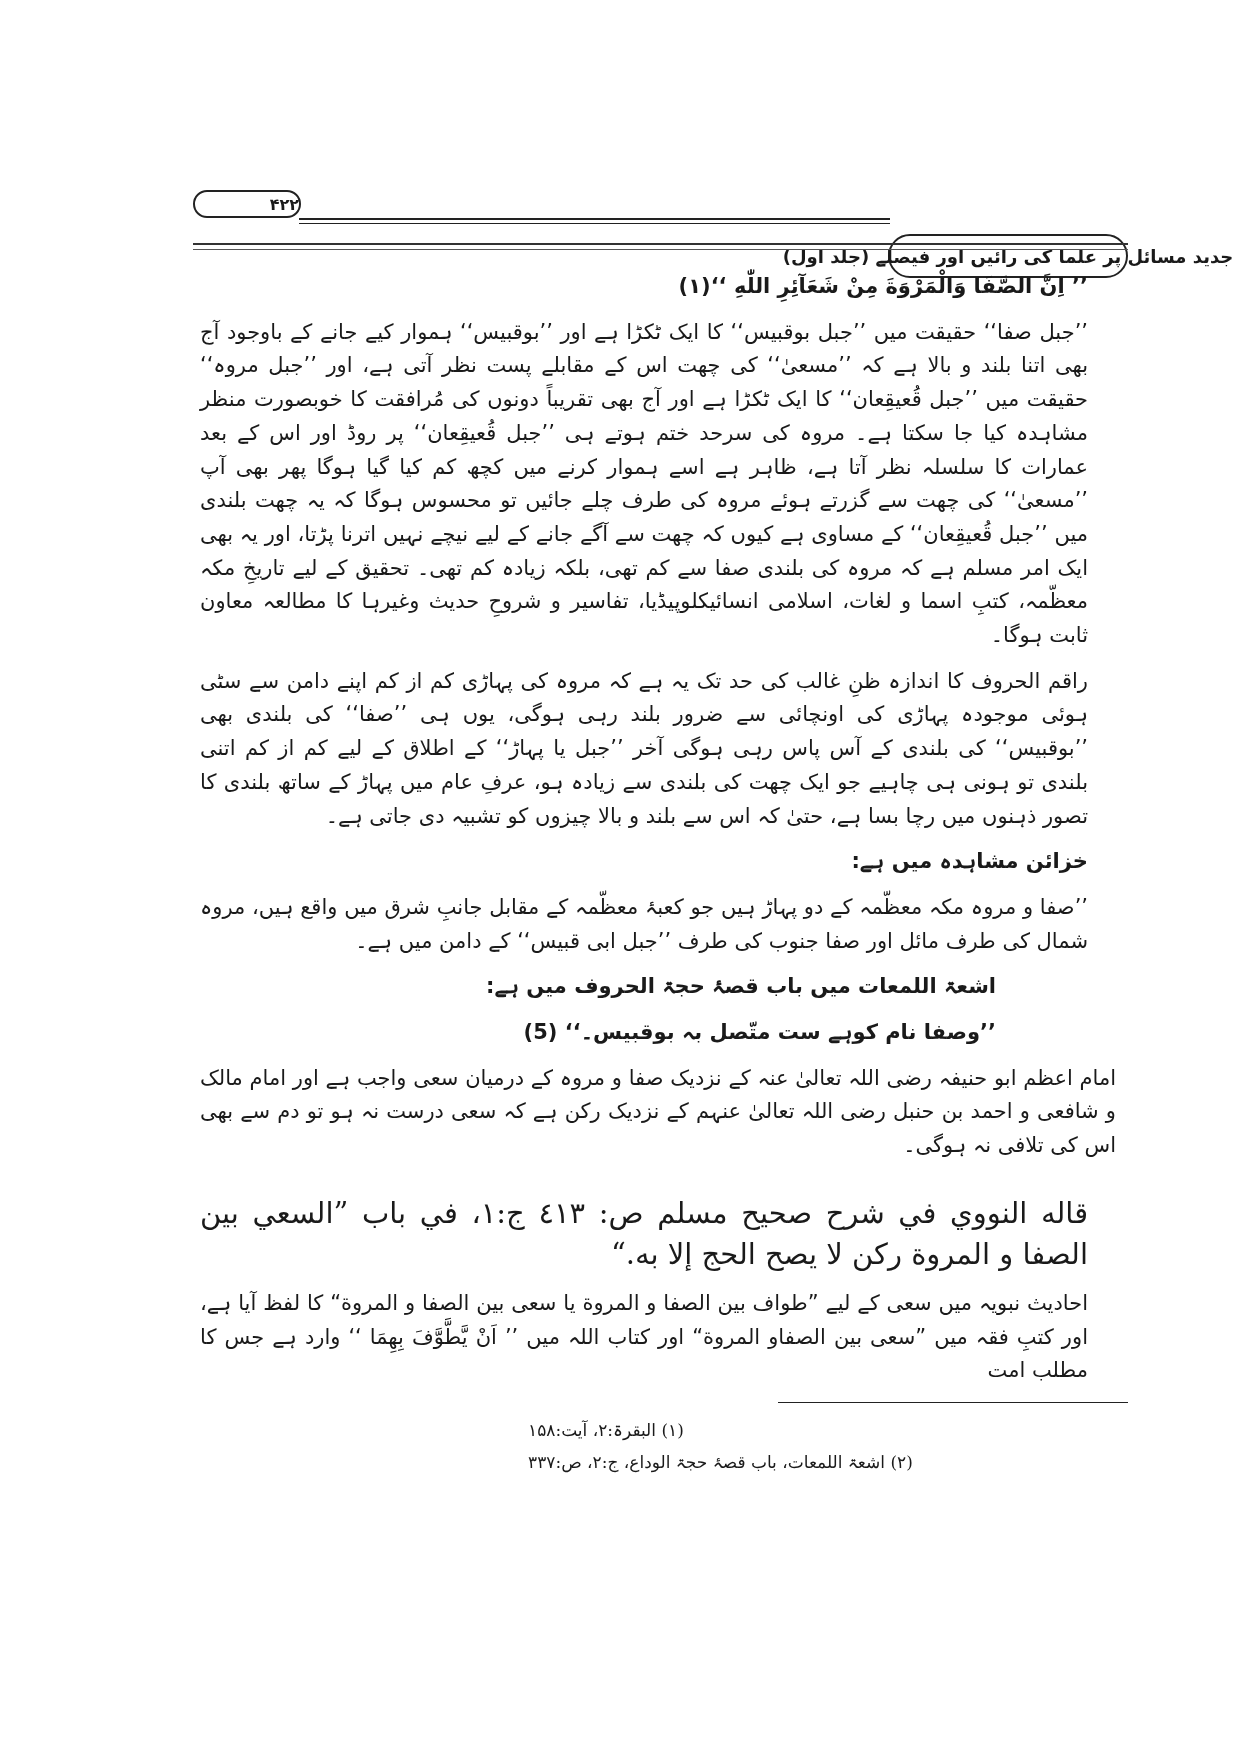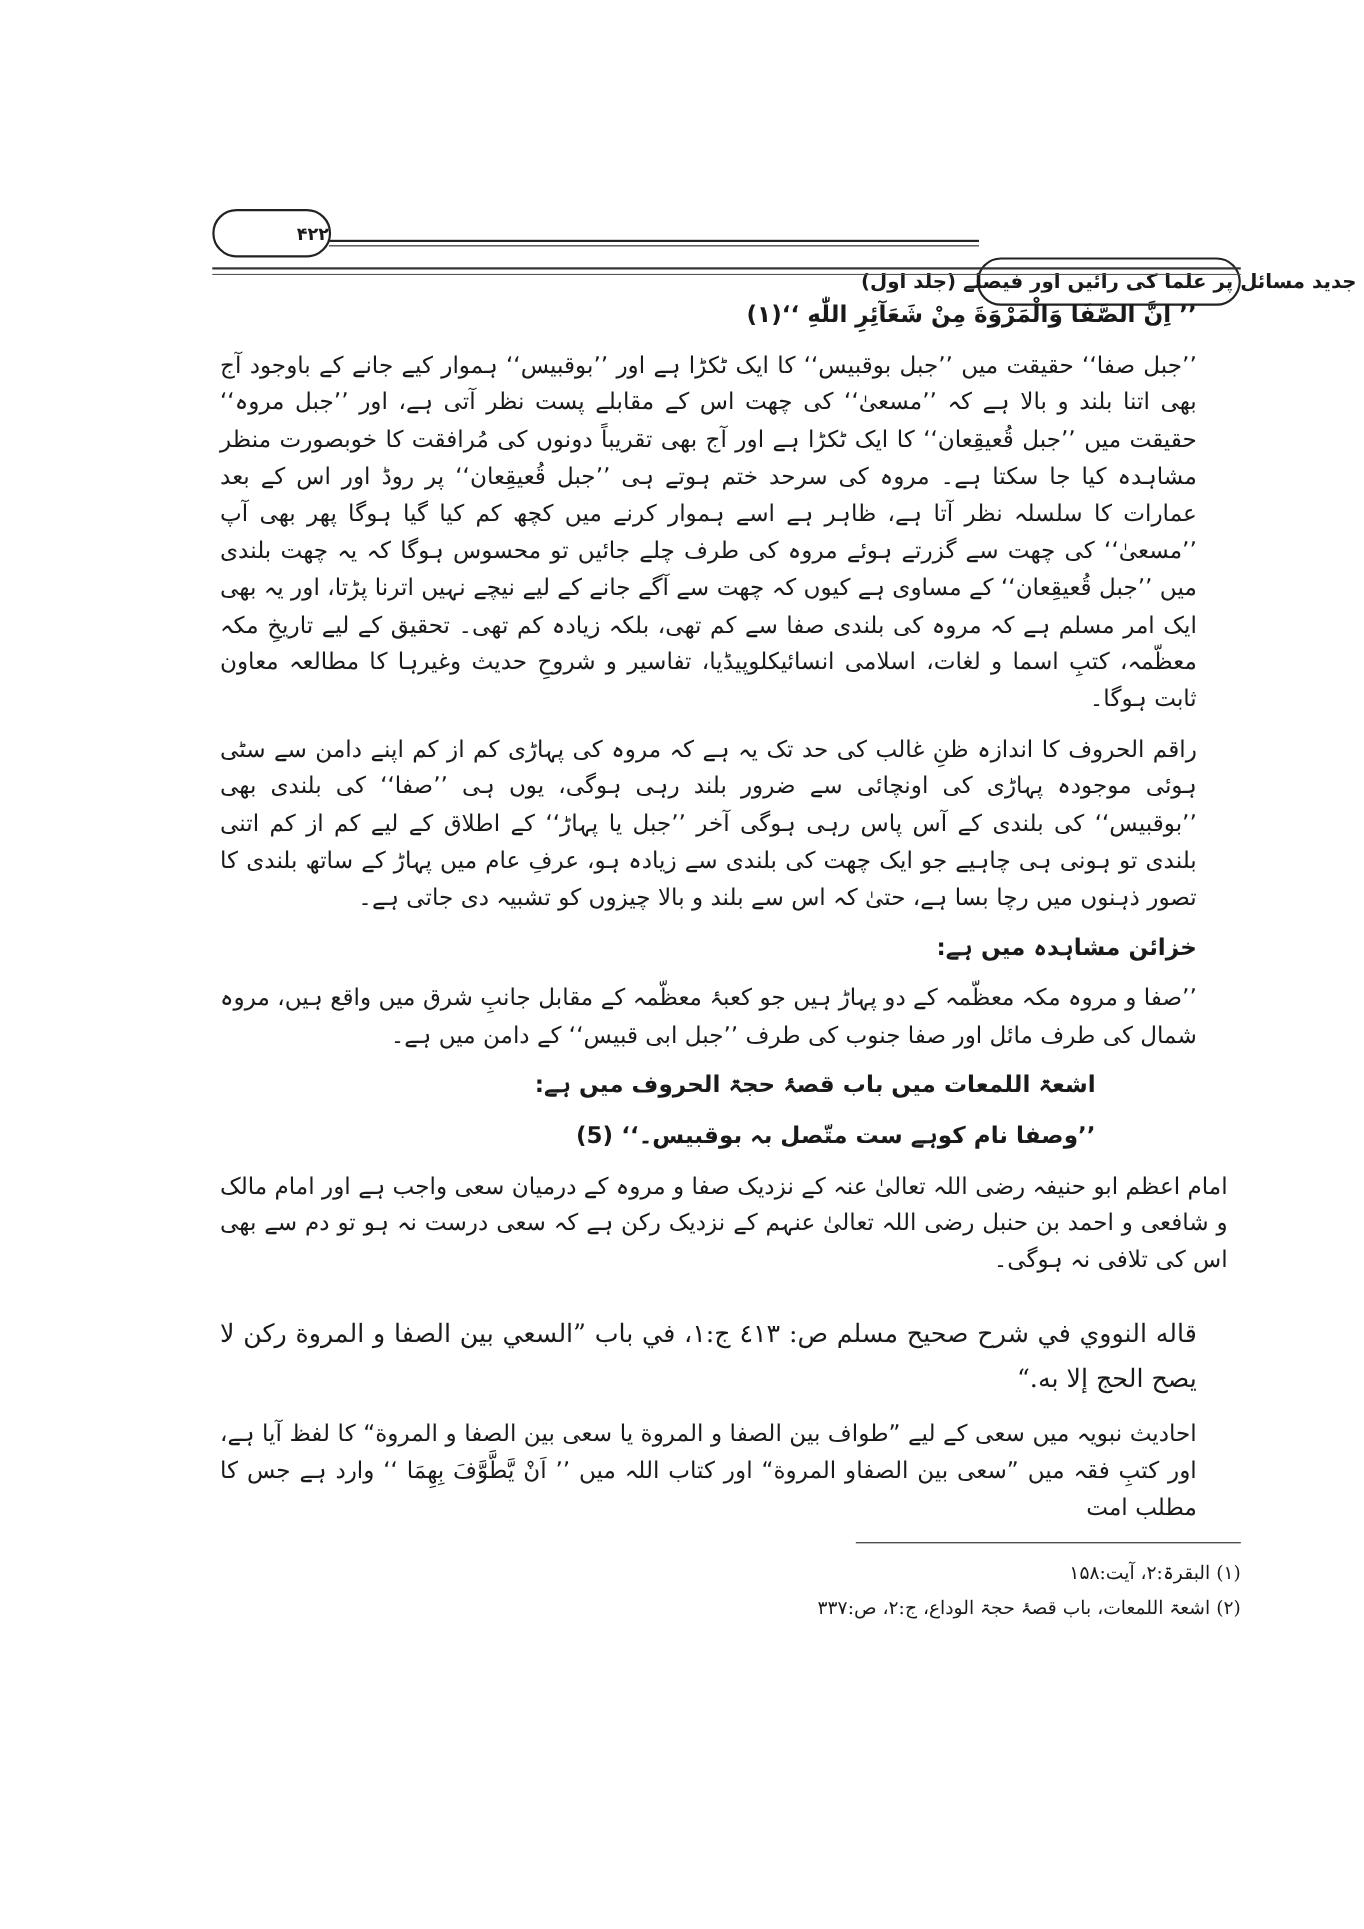--- a/index.html
+++ b/index.html
@@ -5,21 +5,21 @@
     html, body { margin: 0; padding: 0; background: #ffffff; }
     body {
       width: 1240px; height: 1754px; position: relative; overflow: hidden;
       font-family: "DejaVu Sans", sans-serif; color: #1a1a1a;
     }
     .page { position: absolute; left: 0; top: 0; width: 1240px; height: 1754px; }
 
     
     .header { position: absolute; left: 193px; top: 190px; width: 935px; height: 62px; }
     .pn-box {
-      position: absolute; left: 0; top: 0; width: 108px; height: 44px;
+      position: absolute; left: 0; top: 0; width: 108px; height: 28px;
       border: 2px solid #222; border-radius: 22px; box-sizing: border-box;
       display: flex; align-items: center; justify-content: flex-start; padding-left: 20px;
       font-size: 16px; font-weight: bold; direction: rtl;
     }
     .title-box {
       position: absolute; right: 0; top: 0; width: 240px; height: 44px;
       border: 2px solid #222; border-radius: 22px; box-sizing: border-box;
       display: flex; align-items: center; justify-content: center;
       font-size: 18px; font-weight: bold; direction: rtl; white-space: nowrap; margin-top: 44px;
     }
@@ -35,34 +35,34 @@
     
     .content {
       position: absolute; left: 188px; top: 258px; width: 940px;
       direction: rtl; text-align: justify;
       font-family: "DejaVu Sans", sans-serif; font-size: 21px; line-height: 33.7px;
     }
     .content p { margin: 12px; }
     .indent { padding-right: 28px; }
     .verse { padding-right: 28px; font-weight: bold; }
     .arabic {
-      font-family: "DejaVu Serif", serif; font-size: 23px; line-height: 41px;
+      font-family: "DejaVu Serif", serif; font-size: 29px; line-height: 41px;
       padding-right: 28px;
     }
     .bold { font-weight: bold; }
     .gap { height: 6px; }
 
     
     .fn-rule {
       position: absolute; left: 778px; top: 1402px; width: 350px; height: 0;
       border-top: 1.5px solid #222;
     }
     .footnotes {
       position: absolute; right: 112px; top: 1414px; width: 600px;
-      direction: rtl; text-align: right;
+      direction: rtl; text-align: left;
       font-family: "DejaVu Serif", serif; font-size: 17px; line-height: 32px;
     }
     .footnotes p { margin: 0; }
   </style>
 </head>
 <body>
 
 <div class="page">
 
   <div class="header">

